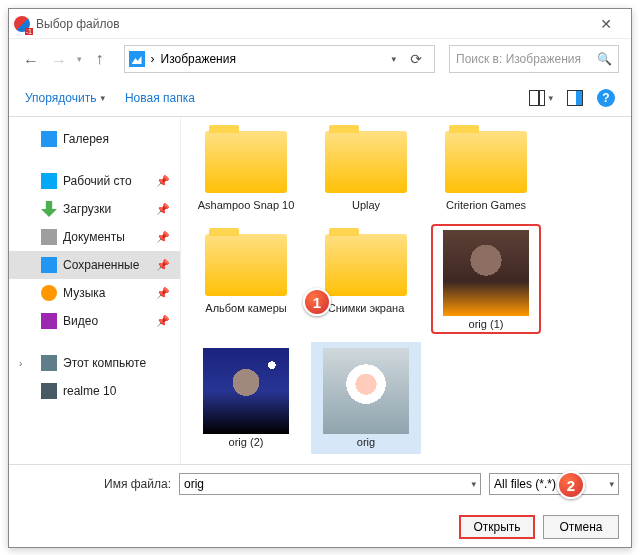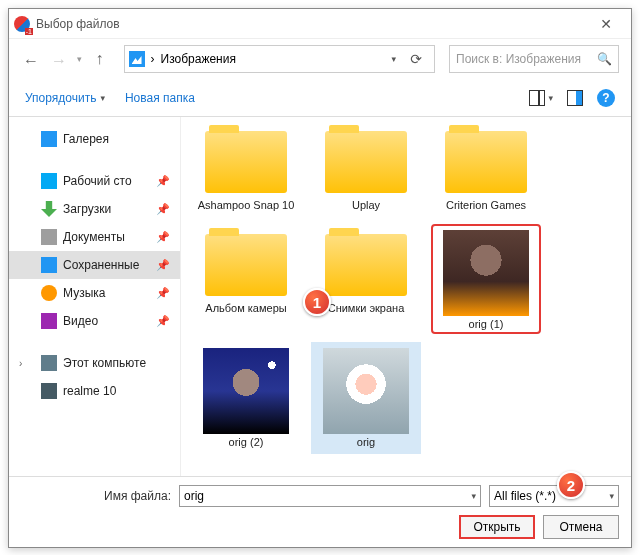--- a/index.html
+++ b/index.html
@@ -53,21 +53,21 @@
 .folder::before{content:"";position:absolute;top:-6px;left:4px;width:30px;height:8px;background:#ffd54f;border-radius:2px 2px 0 0}
 .thumb{width:86px;height:86px;margin:2px 0}
 .cat1{background:radial-gradient(circle at 50% 35%,#8d6e63 0 22%,transparent 22%),linear-gradient(#5d4037,#3e2723 60%,#ff9800)}
 .cat2{background:radial-gradient(circle at 50% 40%,#a1887f 0 20%,transparent 20%),radial-gradient(circle at 80% 20%,#fff 0 4%,transparent 4%),linear-gradient(#1a237e,#283593,#000)}
 .cat3{background:radial-gradient(circle at 50% 42%,#ffccbc 0 16%,transparent 16%),radial-gradient(circle at 50% 42%,#fff 0 30%,transparent 30%),linear-gradient(#cfd8dc,#90a4ae)}
 .lbl{text-align:center;font-size:11px;color:#222;line-height:1.2;max-width:100%;word-wrap:break-word}
 .badge{position:absolute;width:28px;height:28px;border-radius:50%;background:radial-gradient(circle at 35% 30%,#ff7043,#d32f2f);border:2px solid #fff;color:#fff;font-size:15px;font-weight:bold;display:flex;align-items:center;justify-content:center;z-index:10;box-shadow:0 1px 3px rgba(0,0,0,0.4)}
 .b1{left:303px;top:288px}
 .b2{left:557px;top:471px}
 .footer{border-top:1px solid #ddd;padding:8px 12px;background:#fff}
-.frow{display:flex;align-items:center;gap:8px;margin-bottom:8px}
+.frow{display:flex;align-items:center;gap:8px;margin-bottom:20px}
 .flabel{width:150px;text-align:right;color:#333}
 .finput{flex:1;height:22px;border:1px solid #999;padding:0 4px;display:flex;align-items:center;justify-content:space-between}
 .fsel{width:130px;height:22px;border:1px solid #999;padding:0 4px;display:flex;align-items:center;justify-content:space-between}
 .btnrow{display:flex;justify-content:flex-end;gap:8px}
 .btn{min-width:76px;height:24px;border:1px solid #999;background:#f5f5f5;display:flex;align-items:center;justify-content:center}
 .btn.hl{border:2.5px solid #e53935;border-radius:0}
 .chev{color:#555;font-size:9px}
 </style>
 </head>
 <body>

